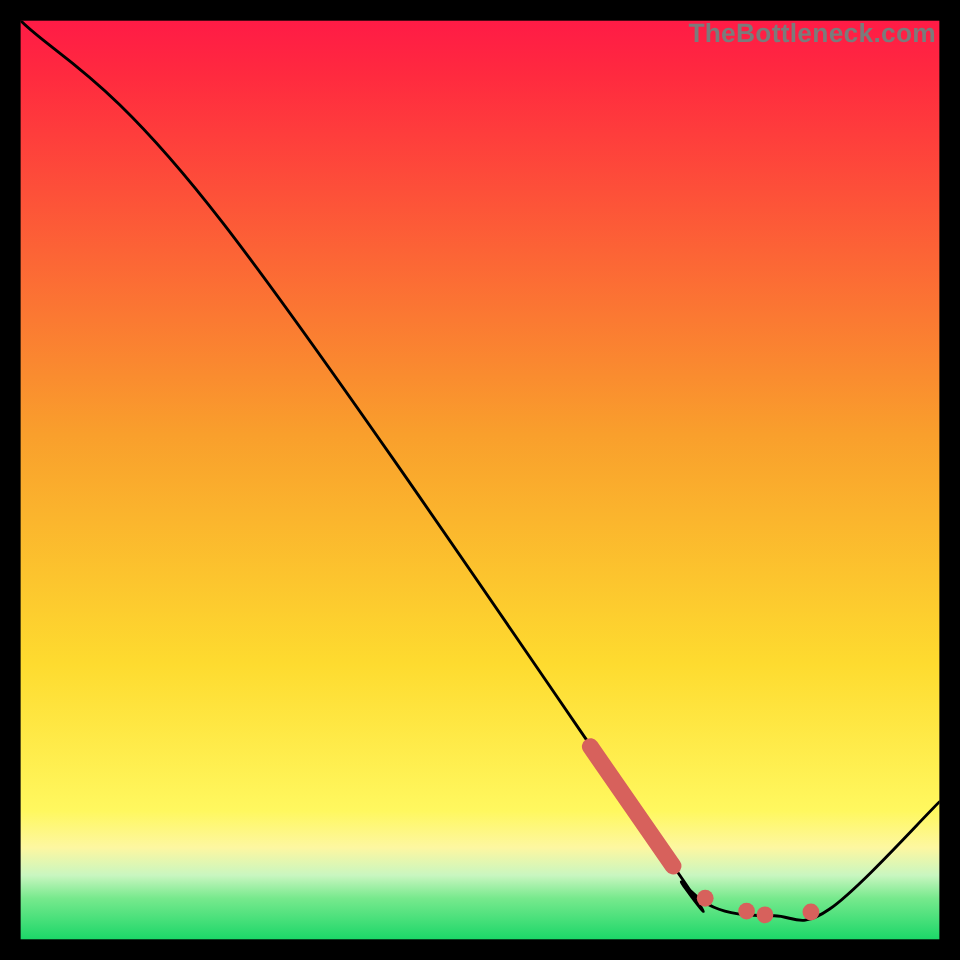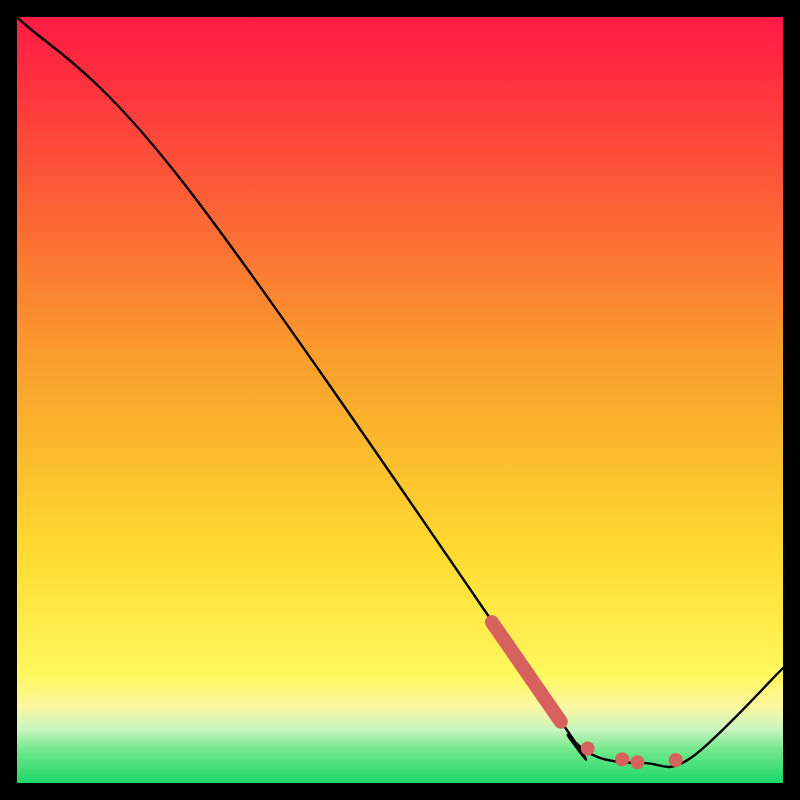--- a/index.html
+++ b/index.html
@@ -30,20 +30,21 @@
     z-index: 5;
   }
   svg {
     display: block;
   }
 </style>
 </head>
 <body>
 
 <div class="frame">
+  <div class="watermark">TheBottleneck.com</div>
   <svg id="chart-svg" width="766" height="766" viewBox="0 0 766 766">
       <defs>
         <linearGradient id="bg-grad" x1="0" y1="0" x2="0" y2="1">
           <stop offset="0%" stop-color="#ff1b46"></stop>
           <stop offset="6%" stop-color="#ff2a3f"></stop>
           <stop offset="45%" stop-color="#f99f2c"></stop>
           <stop offset="70%" stop-color="#fedb2f"></stop>
           <stop offset="86%" stop-color="#fff85f"></stop>
           <stop offset="90%" stop-color="#fdf7a1"></stop>
           <stop offset="93%" stop-color="#c9f6c0"></stop>

